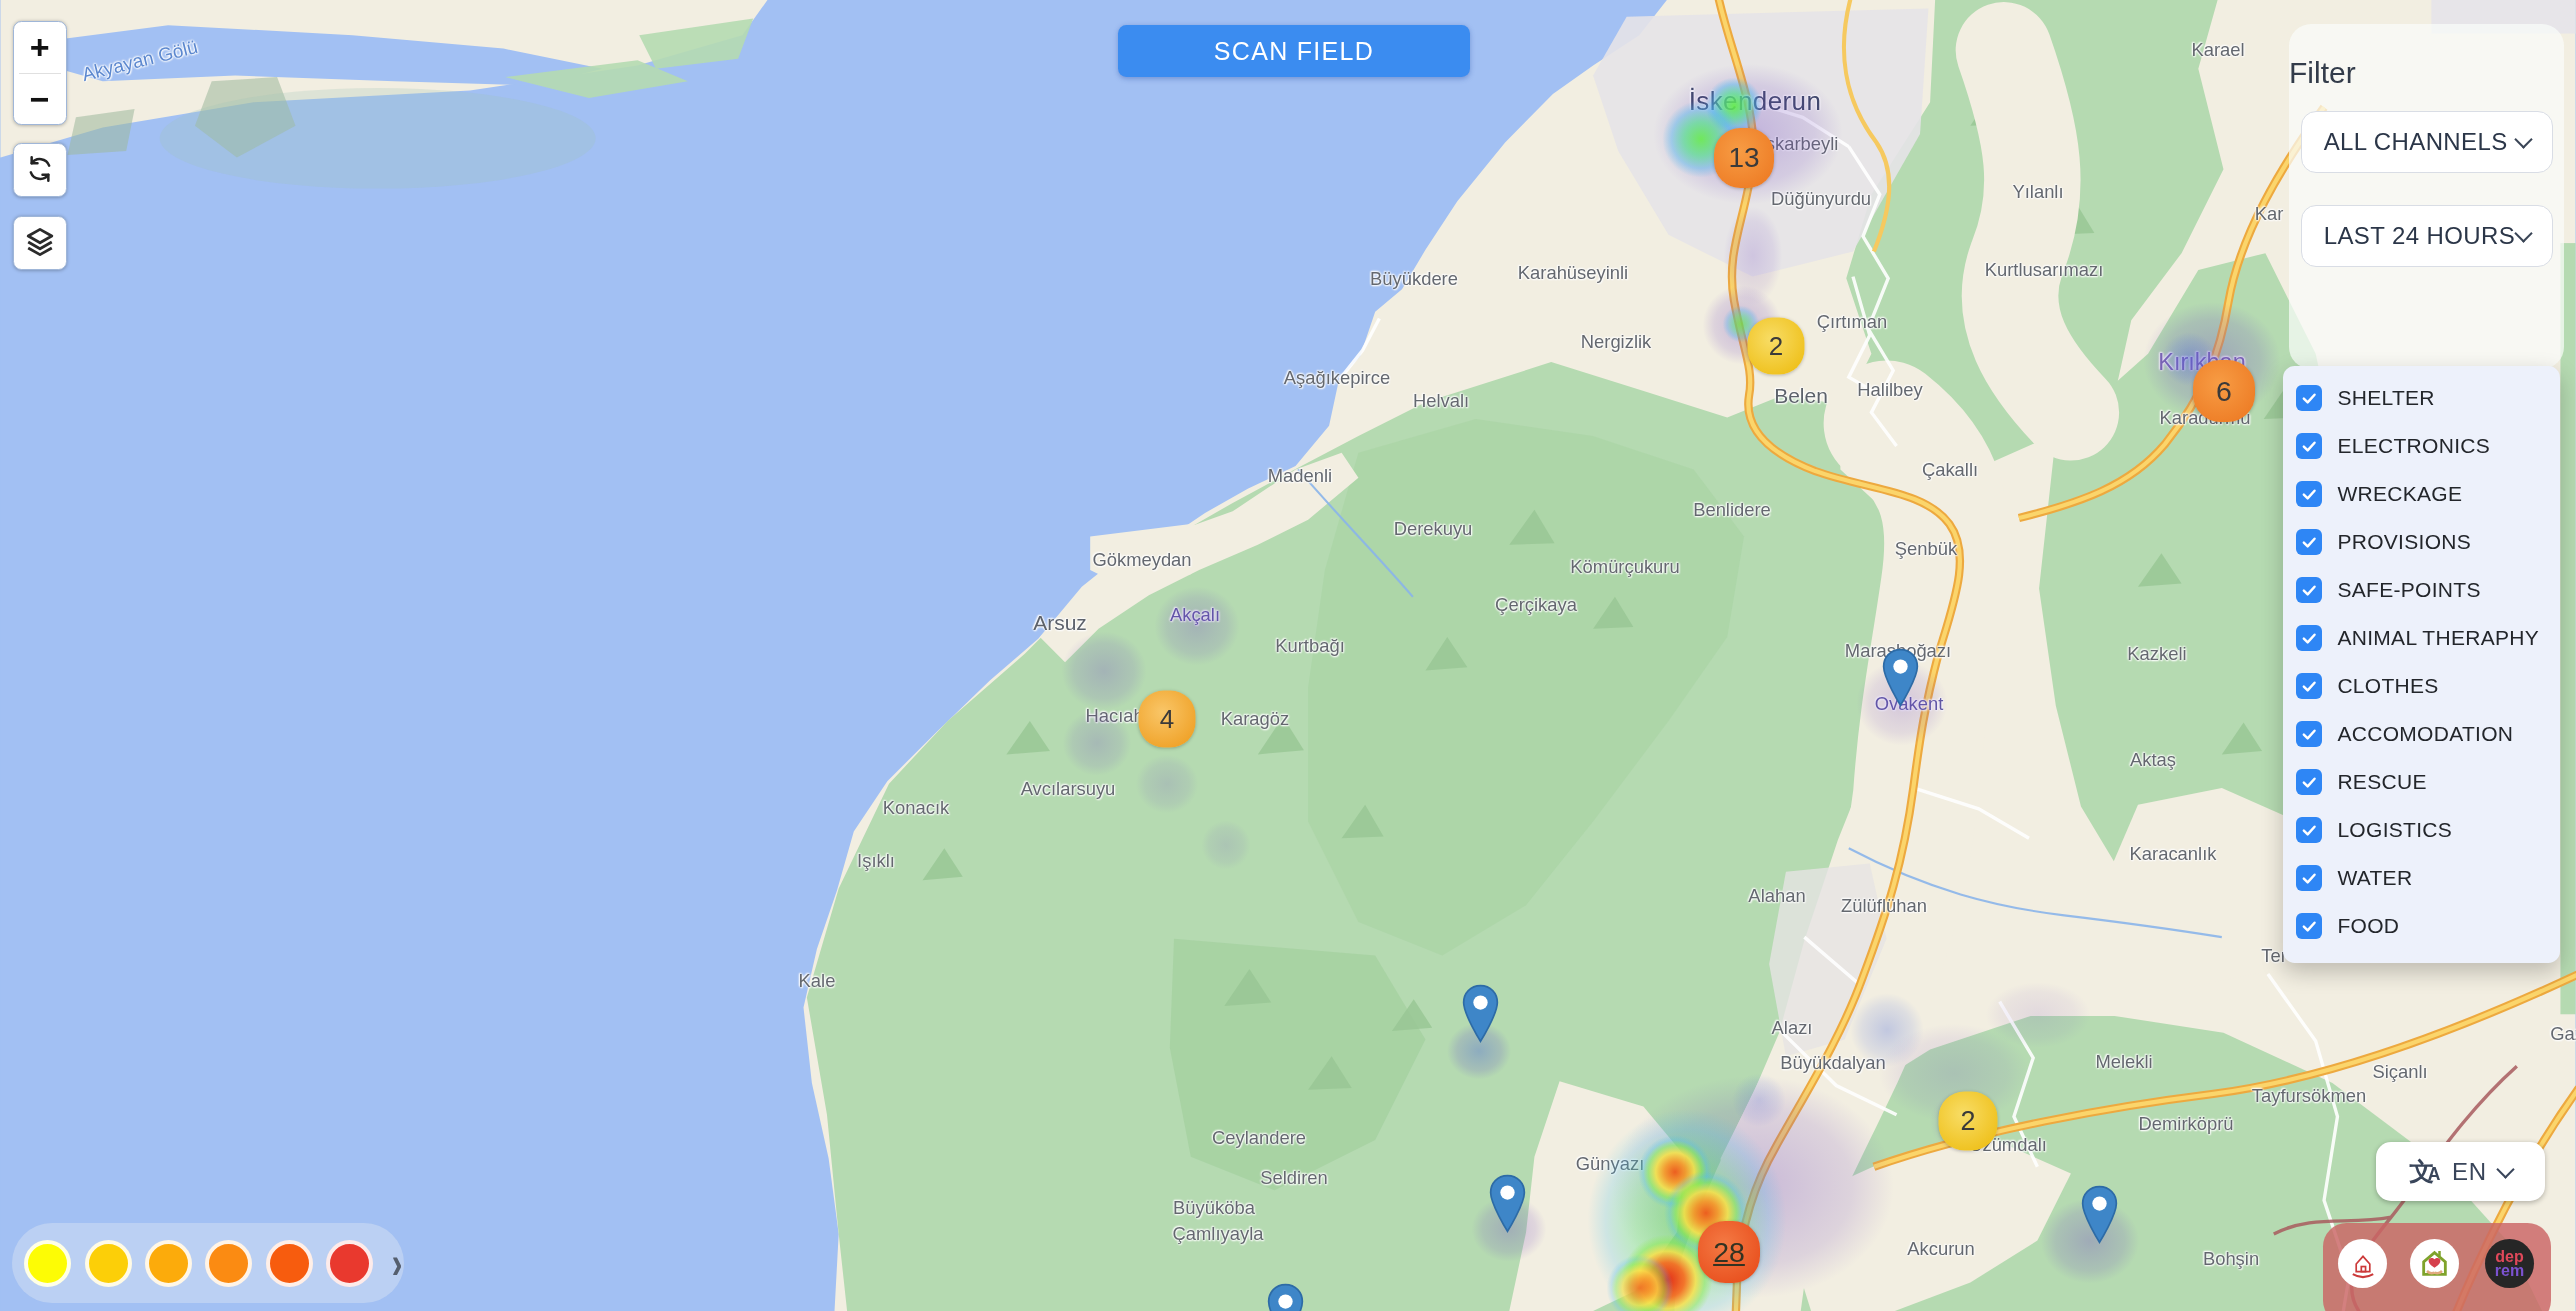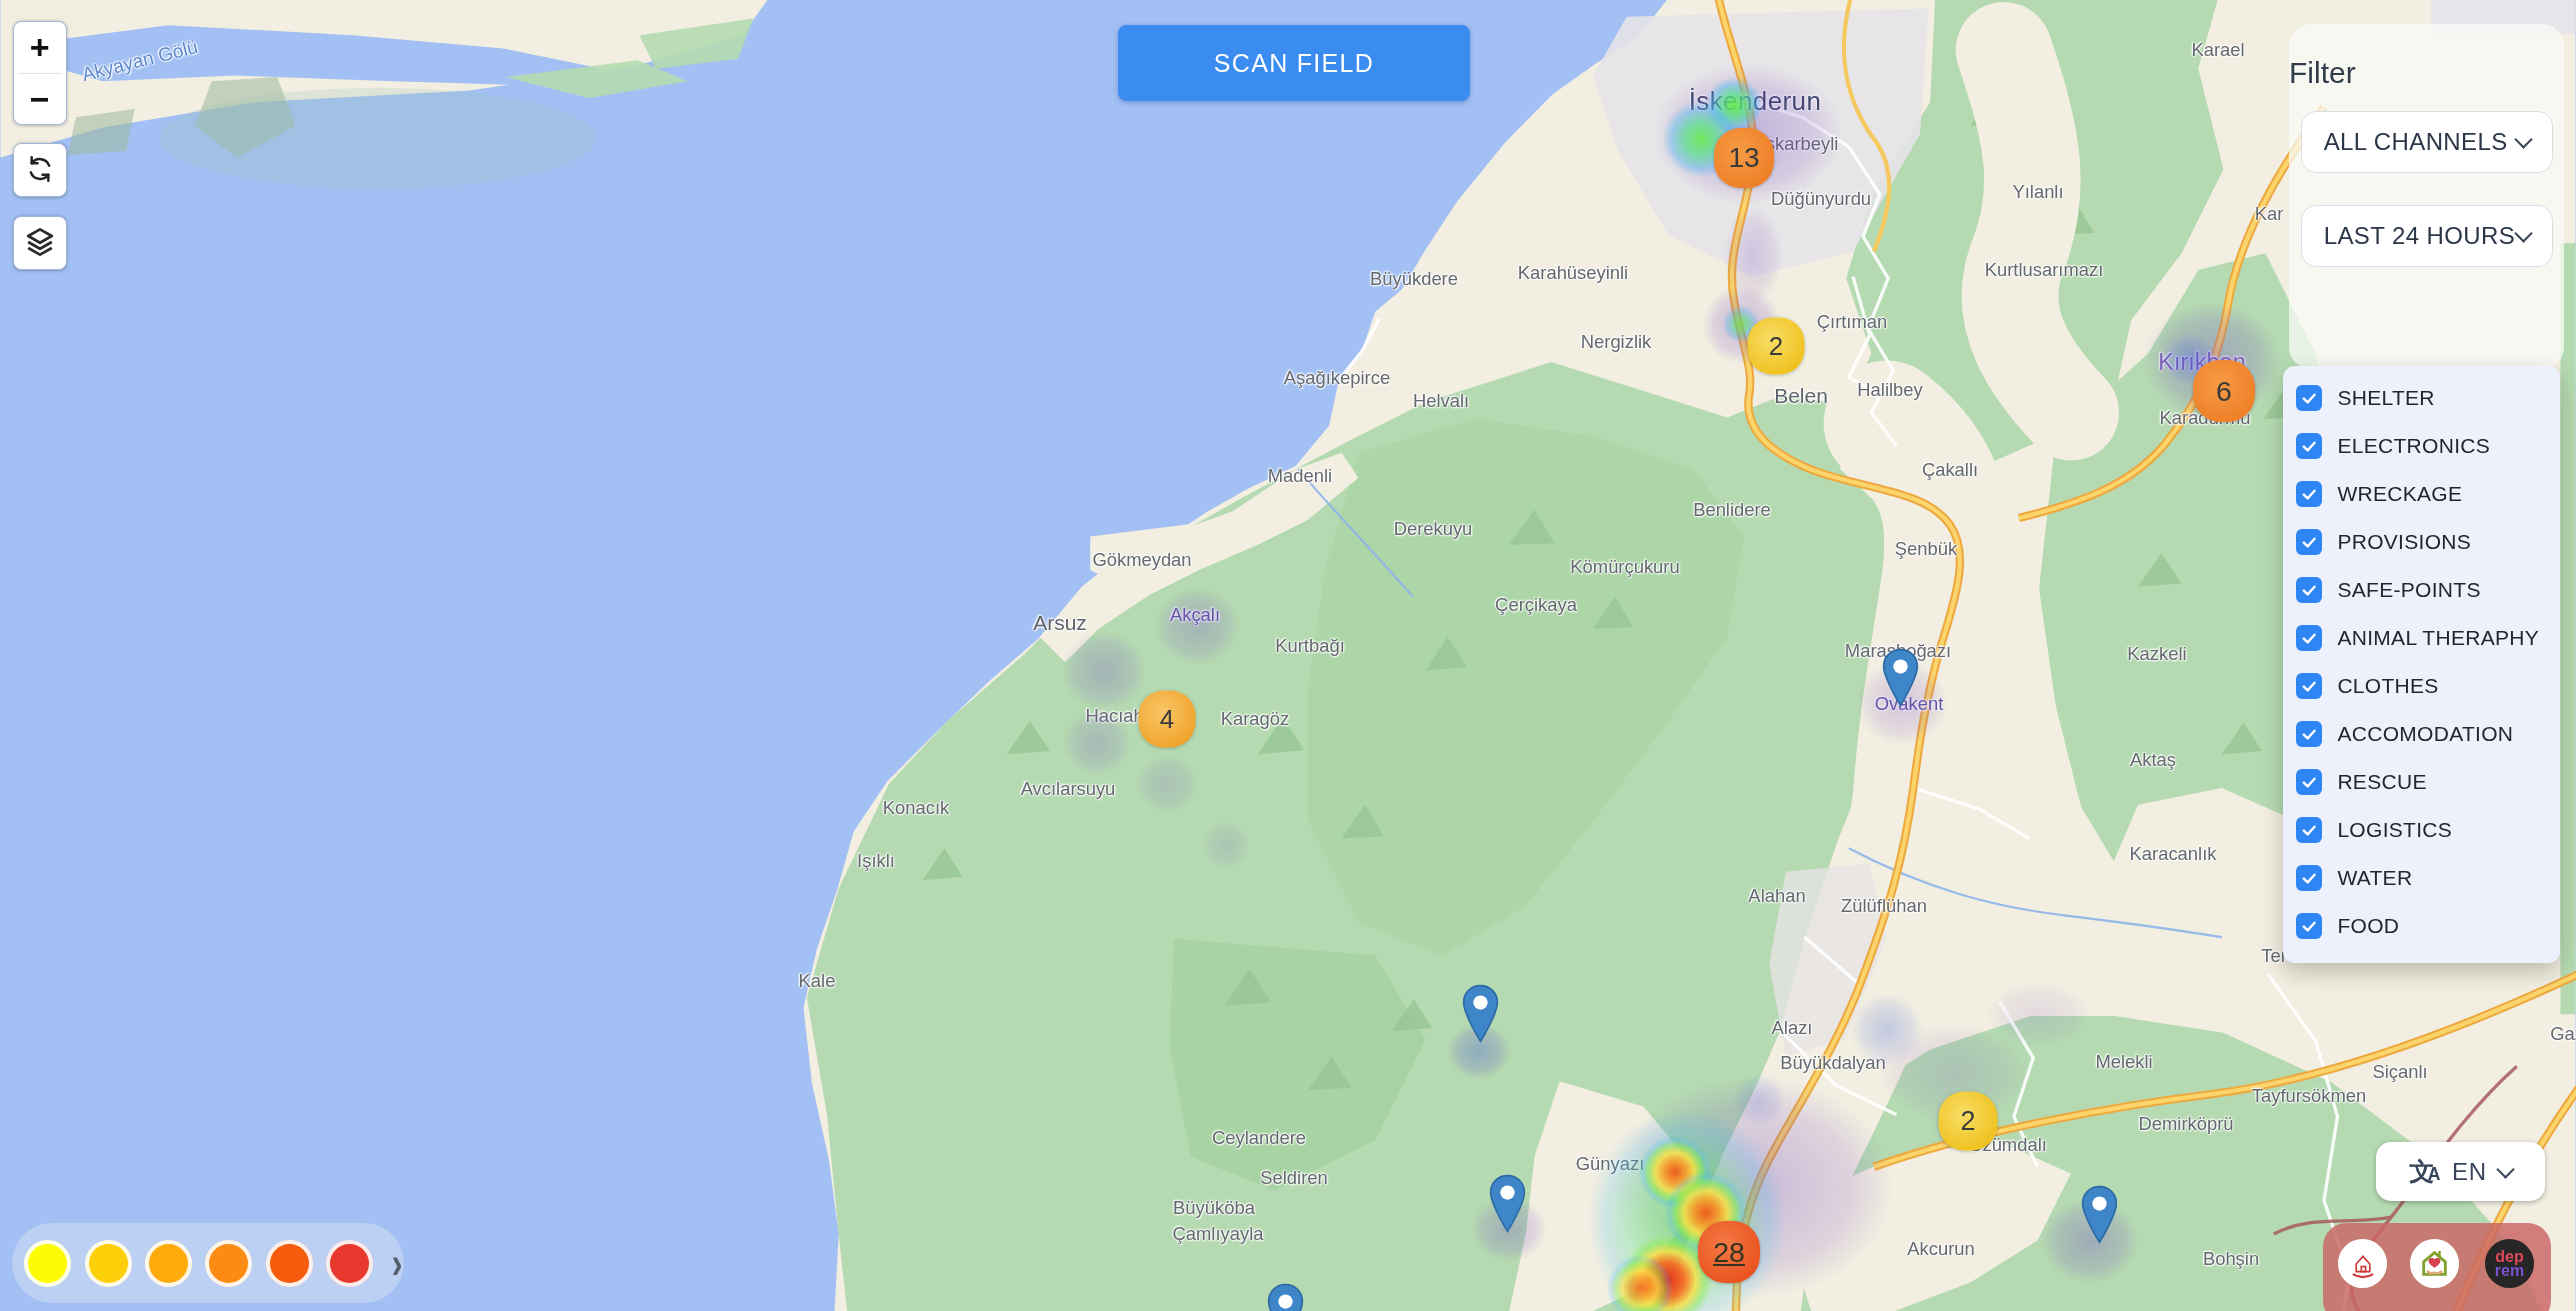--- a/index.html
+++ b/index.html
@@ -39,21 +39,21 @@
   .pin{position:absolute;cursor:pointer;}
   
   .ctrl{position:absolute;background:#fff;border:1.7px solid #9fb6d8;border-radius:8.4px;
         box-shadow:0 0.8px 3.4px rgba(0,0,0,.25);z-index:10;}
   #zoomctl{left:12.6px;top:21px;width:52px;height:102px;display:flex;flex-direction:column;}
   .zbtn{flex:1;display:flex;align-items:center;justify-content:center;font-size:34px;
         font-weight:700;color:#111;cursor:pointer;line-height:1;}
   .zdiv{height:0.8px;background:#e0e0e0;margin:0 5px;}
   .sqbtn{width:52px;height:52px;display:flex;align-items:center;justify-content:center;cursor:pointer;}
   #refreshctl{left:12.6px;top:143px;} #layersctl{left:12.6px;top:216px;}
-  #scanbtn{position:absolute;left:1118px;top:25px;width:352px;height:76px;background:#3b8cf0;
+  #scanbtn{position:absolute;left:1118px;top:25px;width:352px;height:52px;background:#3b8cf0;
            border:none;border-radius:8.4px;color:#fff;font-size:25px;letter-spacing:1.3px;
            font-family:inherit;z-index:10;box-shadow:0 1.7px 5px rgba(30,70,160,.35);cursor:pointer;}
   
   #fpanel{position:absolute;left:2289px;top:23.5px;width:275px;height:345px;z-index:9;
           background:rgba(249,252,249,.72);border-radius:22px;}
   #ftitle{text-align:left;margin-top:32px;font-size:30px;color:#333c4a;}
   .fselect{position:absolute;left:11.7px;width:252px;height:62px;background:#fff;
            border:1.7px solid #d9dde5;border-radius:15px;display:flex;align-items:center;
            justify-content:space-between;padding:0 22px;box-sizing:border-box;cursor:pointer;}
   .fselect .val{font-size:24px;color:#2b3648;letter-spacing:0.4px;}

